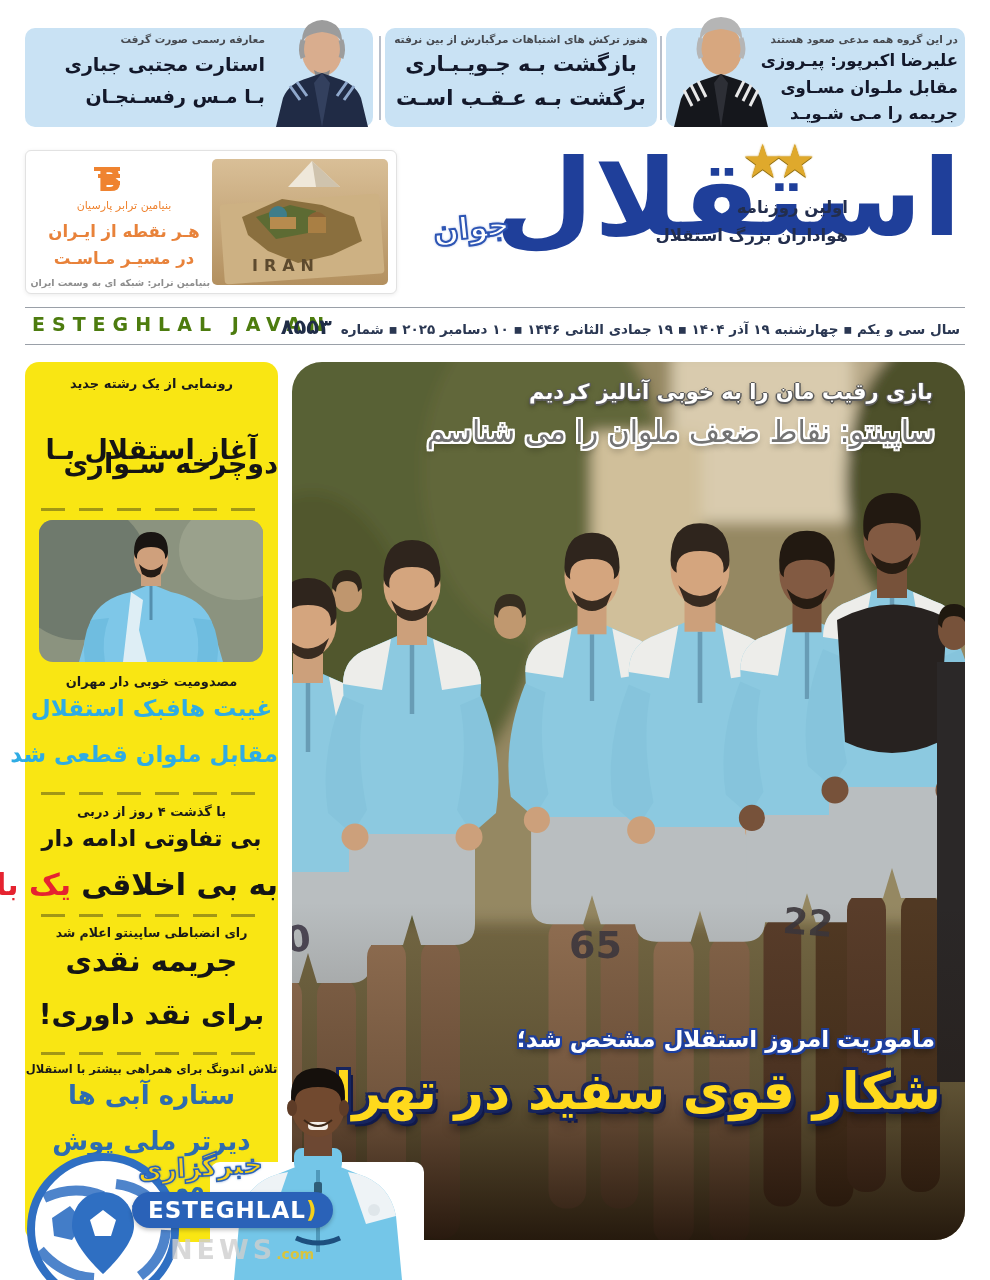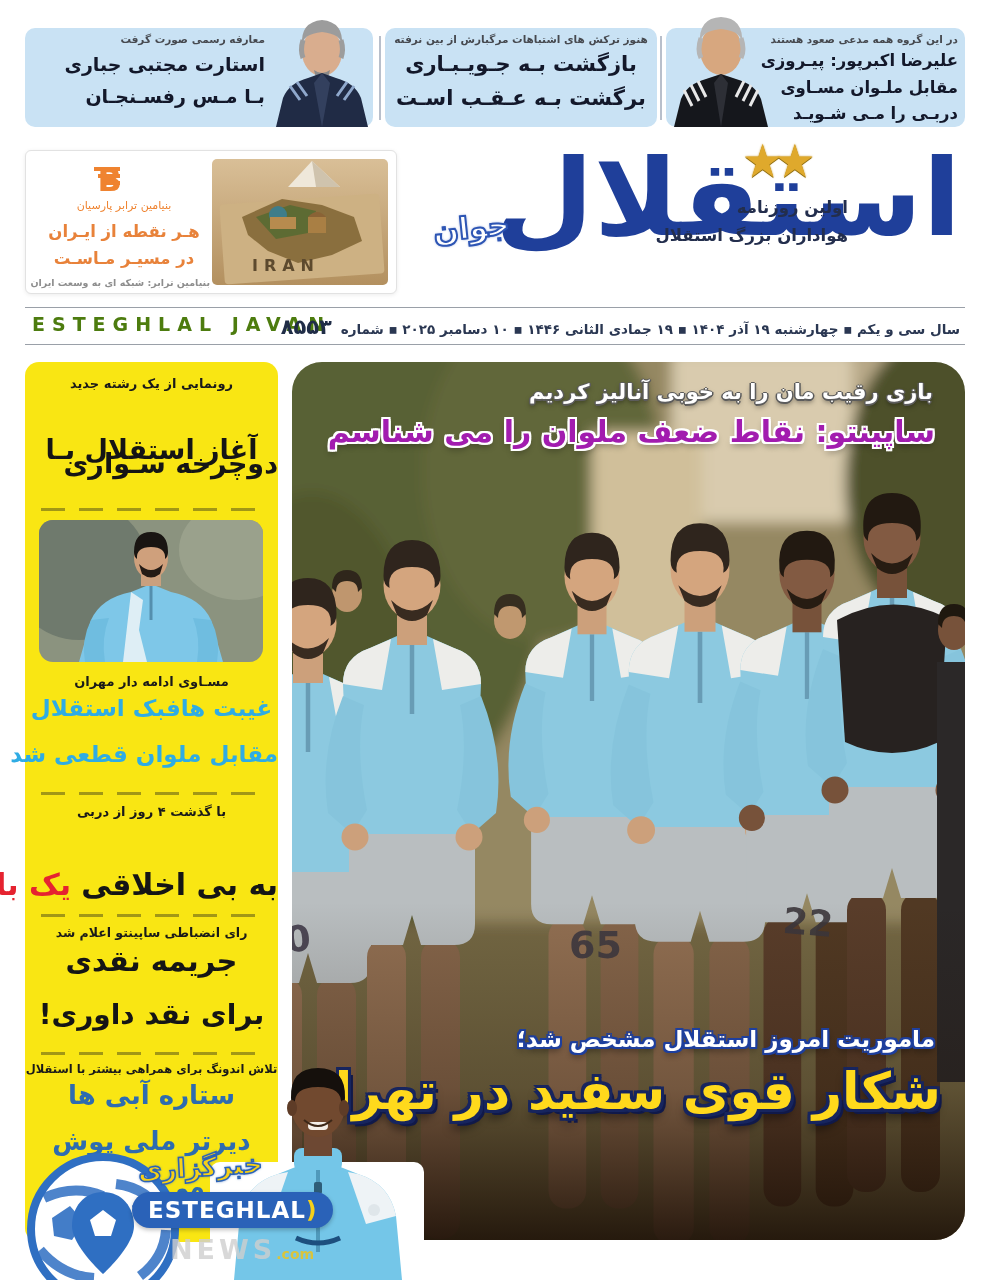--- a/index.html
+++ b/index.html
@@ -59,21 +59,21 @@
   .ol-white{text-shadow:2px 0 0 #fff,-2px 0 0 #fff,0 2px 0 #fff,0 -2px 0 #fff,
             2px 2px 0 #fff,-2px 2px 0 #fff,2px -2px 0 #fff,-2px -2px 0 #fff,0 4px 6px rgba(0,0,0,.35);}
   .ol-grey{text-shadow:1.5px 0 0 #5c5c5c,-1.5px 0 0 #5c5c5c,0 1.5px 0 #5c5c5c,0 -1.5px 0 #5c5c5c,
            1px 1px 0 #5c5c5c,-1px 1px 0 #5c5c5c,0 3px 5px rgba(0,0,0,.5);}
   .ol-blue{text-shadow:2px 0 0 #1e3f9e,-2px 0 0 #1e3f9e,0 2px 0 #1e3f9e,0 -2px 0 #1e3f9e,
            2px 2px 0 #1e3f9e,-2px 2px 0 #1e3f9e,2px -2px 0 #1e3f9e,-2px -2px 0 #1e3f9e,0 4px 6px rgba(0,0,0,.45);}
   .ol-navy{text-shadow:3px 0 0 #17255e,-3px 0 0 #17255e,0 3px 0 #17255e,0 -3px 0 #17255e,
            3px 3px 0 #17255e,-3px 3px 0 #17255e,3px -3px 0 #17255e,-3px -3px 0 #17255e,
            5px 5px 0 #10194a,0 8px 10px rgba(0,0,0,.55);}
   .ph-topkicker{position:absolute;right:32px;top:18px;font-size:21px;font-weight:800;color:#fff;z-index:2;}
-  .ph-tophead{position:absolute;right:30px;top:52px;font-size:30px;font-weight:700;color:#a21caf;z-index:2;}
+  .ph-tophead{position:absolute;right:30px;top:52px;font-size:30px;font-weight:400;color:#737373;z-index:2;}
   .ph-botkicker{position:absolute;right:30px;top:664px;font-size:23px;font-weight:900;color:#fff;z-index:2;}
   .ph-bothead{position:absolute;right:24px;top:700px;font-size:51px;font-weight:900;color:#ffd91c;z-index:2;}
 
   
   .ndong{position:absolute;left:208px;top:1042px;width:218px;height:238px;z-index:3;}
   .wm{position:absolute;left:18px;top:1128px;width:335px;height:152px;z-index:4;}
   .wm-fa{position:absolute;left:120px;top:24px;font-size:26px;font-weight:900;color:#f6d018;
          -webkit-text-stroke:1.5px #2a62b8;text-shadow:0 0 3px #2a62b8;transform:rotate(-3deg);}
   .wm-banner{position:absolute;left:114px;top:64px;background:#2a62b8;border-radius:18px;
              padding:5px 16px;color:#fff;font-size:23px;font-weight:900;letter-spacing:1px;direction:ltr;
@@ -91,21 +91,21 @@
   <div class="bluebox" style="left:25px;width:348px;"></div>
   <div class="bluebox" style="left:385px;width:272px;"></div>
   <div class="bluebox" style="left:666px;width:299px;"></div>
   <div class="vline" style="left:379px;"></div>
   <div class="vline" style="left:660px;"></div>
 
   <div class="ts-text" style="left:780px;top:33px;width:178px;text-align:right;">
     <div class="ts-kicker nowrap">در این گروه همه مدعی صعود هستند</div>
     <div class="ts-head nowrap" style="font-size:16.5px;line-height:1.62;">علیرضا اکبرپور: پیـروزی</div>
     <div class="ts-head nowrap" style="font-size:16.5px;line-height:1.62;">مقابل ملـوان مسـاوی</div>
-    <div class="ts-head nowrap" style="font-size:16.5px;line-height:1.62;">دربـی را مـی شـویـد</div>
+    <div class="ts-head nowrap" style="font-size:16.5px;line-height:1.62;">جریمه را مـی شـویـد</div>
   </div>
 
   <div class="ts-text" style="left:35px;top:33px;width:230px;text-align:right;">
     <div class="ts-kicker nowrap">معارفه رسمی صورت گرفت</div>
     <div class="ts-head nowrap" style="font-size:19px;line-height:1.7;">استارت مجتبی جباری</div>
     <div class="ts-head nowrap" style="font-size:19px;line-height:1.7;">بـا مـس رفسـنجـان</div>
   </div>
 
   <div class="ts-text" style="left:390px;top:33px;width:262px;text-align:center;">
     <div class="ts-kicker nowrap">هنوز ترکش های اشتباهات مرگبارش از بین نرفته</div>
@@ -204,26 +204,27 @@
         <path d="M172,100 q10,20 6,42 l-20,0 q4,-24 -4,-44 z" fill="#6fbde0"></path>
         <path d="M92,72 l12,8 -4,30 8,32 h-24 z" fill="#eef4f7" opacity=".85"></path>
         <line x1="112" y1="66" x2="112" y2="100" stroke="#548fae" stroke-width="3"></line>
         <rect x="102" y="48" width="20" height="18" fill="#caa07e"></rect>
         <ellipse cx="112" cy="38" rx="17" ry="21" fill="#cfa07c"></ellipse>
         <path d="M95,32 q0,-20 17,-20 q17,0 17,20 q0,5 -3,7 q1,-12 -14,-12 q-15,0 -14,12 q-3,-2 -3,-7 z" fill="#191512"></path>
         <path d="M100,44 q12,12 24,0 l-3,10 q-9,7 -18,0 z" fill="#241b15"></path>
       </svg>
     </div>
 
-    <div class="k nowrap" style="top:312px;">مسـاوی ادامه دار مهران</div>
+    <div class="k nowrap" style="top:312px;">مصدومیت خوبی دار مهران</div>
     <div class="h h-cyan" style="top:333px;font-size:23px;">غیبت هافبک استقلال</div>
     <div class="h h-cyan" style="top:379px;font-size:23px;">مقابل ملوان قطعی شد</div>
     <div class="dash" style="top:430px;"></div>
 
     <div class="k nowrap" style="top:442px;">با گذشت ۴ روز از دربی</div>
+    <div class="h h-black" style="top:463px;font-size:22.5px;">بی تفاوتی ادامه دار</div>
     <div class="h" style="top:505px;font-size:30px;">
       <span class="h-black">به بی اخلاقی</span>
       <span class="h-red">یک بازیکن</span>
     </div>
     <div class="dash" style="top:552px;"></div>
 
     <div class="k nowrap" style="top:563px;font-size:12.5px;">رای انضباطی ساپینتو اعلام شد</div>
     <div class="h h-black" style="top:582px;font-size:29px;">جریمه نقدی</div>
     <div class="h h-black" style="top:636px;font-size:28px;">برای نقد داوری!</div>
     <div class="dash" style="top:690px;"></div>

